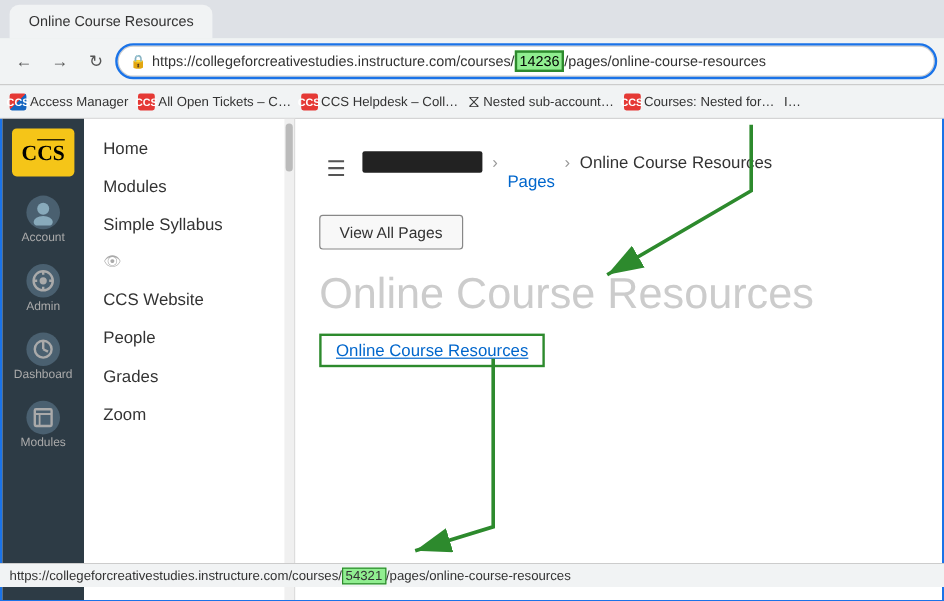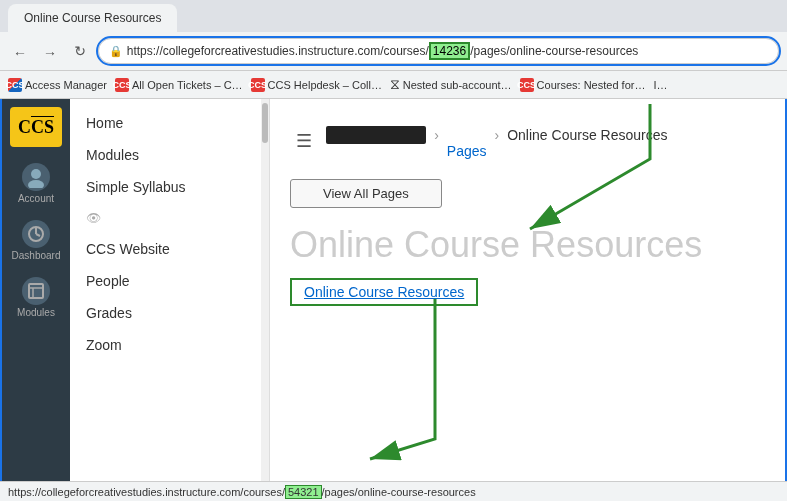--- a/index.html
+++ b/index.html
@@ -133,21 +133,21 @@
       font-size: 14px; margin-bottom: 2px;
     }
     .nav-item.account-item .nav-icon {
       background: #4a6070;
       overflow: hidden;
     }
     .nav-item .nav-label { font-size: 10px; text-align: center; }
 
     
     .course-nav {
-      width: 200px;
+      width: 176px;
       background: #fff;
       border-right: 1px solid #ddd;
       padding: 8px 0;
       flex-shrink: 0;
       overflow: hidden;
       position: relative;
     }
     .course-nav-scroll {
       width: 8px;
       position: absolute; right: 0; top: 0; bottom: 0;
@@ -185,21 +185,21 @@
     .breadcrumb-link { color: #0066cc; text-decoration: none; margin-top: 32px; }
     .breadcrumb-current { color: #333; }
     .hamburger-btn {
       background: none; border: none; cursor: pointer;
       font-size: 18px; color: #555; padding: 2px 6px; margin-right: 8px;
     }
 
     .view-all-btn {
       border: 1px solid #888;
       background: #f8f8f8;
-      padding: 6px 32px;
+      padding: 6px 16px;
       font-size: 13px;
       cursor: pointer;
       border-radius: 3px;
       color: #333;
       margin-bottom: 16px;
     }
 
     .page-title-large {
       font-size: 36px;
       font-weight: 300;
@@ -219,21 +219,21 @@
     }
 
     
     .content-header {
       display: flex; align-items: center; margin-bottom: 8px;
     }
 
     
     .status-bar {
       position: fixed;
-      bottom: 0; left: 0; right: 0;
+      bottom: 12px; left: 0; right: 0;
       height: 20px;
       background: #f1f3f4;
       border-top: 1px solid #ccc;
       font-size: 11px;
       color: #333;
       display: flex; align-items: center;
       padding: 0 8px;
     }
     .status-highlight {
       background: #90ee90;
@@ -302,20 +302,33 @@
         <svg width="22" height="22" viewBox="0 0 22 22">
             <circle cx="11" cy="8" r="5" fill="#8ab"></circle>
             <ellipse cx="11" cy="19" rx="8" ry="5" fill="#8ab"></ellipse>
           </svg>
       </div>
       <span class="nav-label">Account</span>
     </div>
     <div class="nav-item">
       <div class="nav-icon">
         <svg width="20" height="20" viewBox="0 0 20 20">
+            <circle cx="10" cy="10" r="8" fill="none" stroke="#aaa" stroke-width="2"></circle>
+            <circle cx="10" cy="10" r="3" fill="#aaa"></circle>
+            <line x1="10" y1="2" x2="10" y2="5" stroke="#aaa" stroke-width="2"></line>
+            <line x1="10" y1="15" x2="10" y2="18" stroke="#aaa" stroke-width="2"></line>
+            <line x1="2" y1="10" x2="5" y2="10" stroke="#aaa" stroke-width="2"></line>
+            <line x1="15" y1="10" x2="18" y2="10" stroke="#aaa" stroke-width="2"></line>
+          </svg>
+      </div>
+      <span class="nav-label">Admin</span>
+    </div>
+    <div class="nav-item">
+      <div class="nav-icon">
+        <svg width="20" height="20" viewBox="0 0 20 20">
             <circle cx="10" cy="10" r="7" fill="none" stroke="#aaa" stroke-width="2"></circle>
             <path d="M10 10 L10 4" stroke="#aaa" stroke-width="2"></path>
             <path d="M10 10 L14 12" stroke="#aaa" stroke-width="2"></path>
           </svg>
       </div>
       <span class="nav-label">Dashboard</span>
     </div>
     <div class="nav-item">
       <div class="nav-icon">
         <svg width="20" height="20" viewBox="0 0 20 20">

